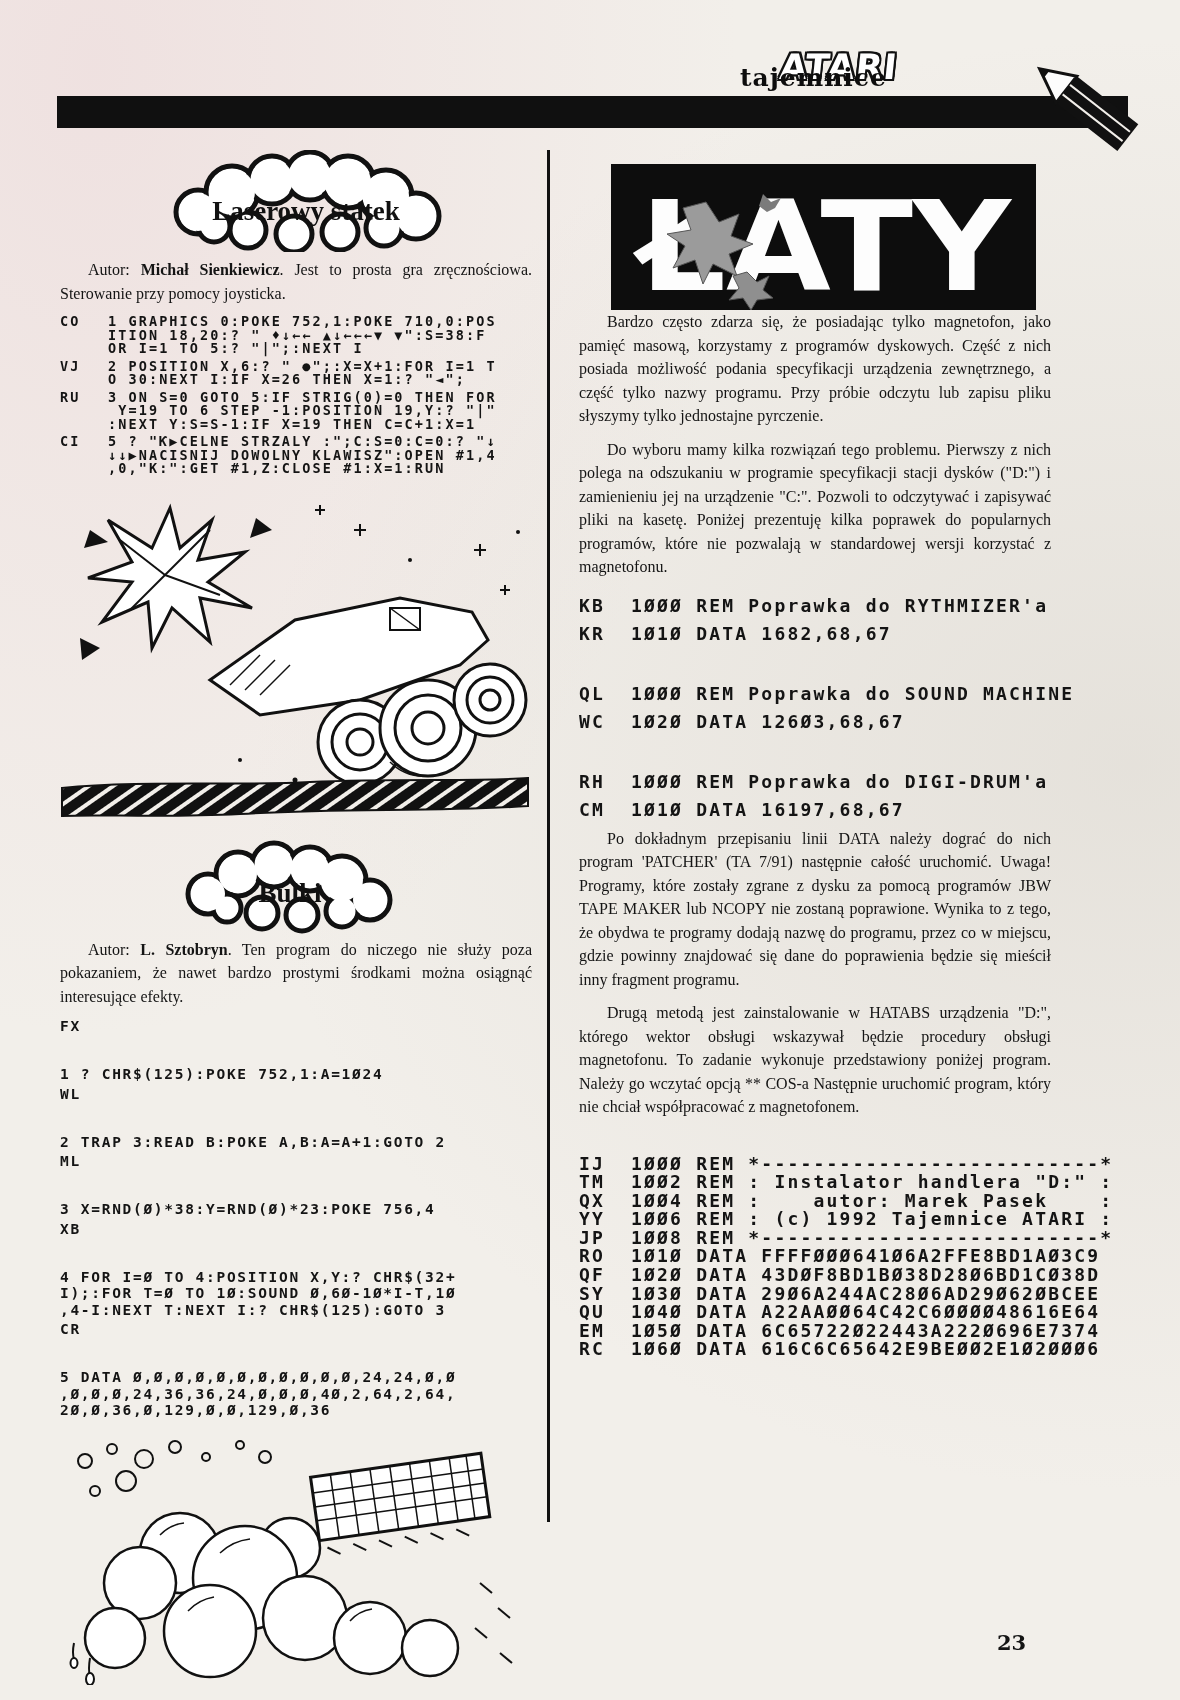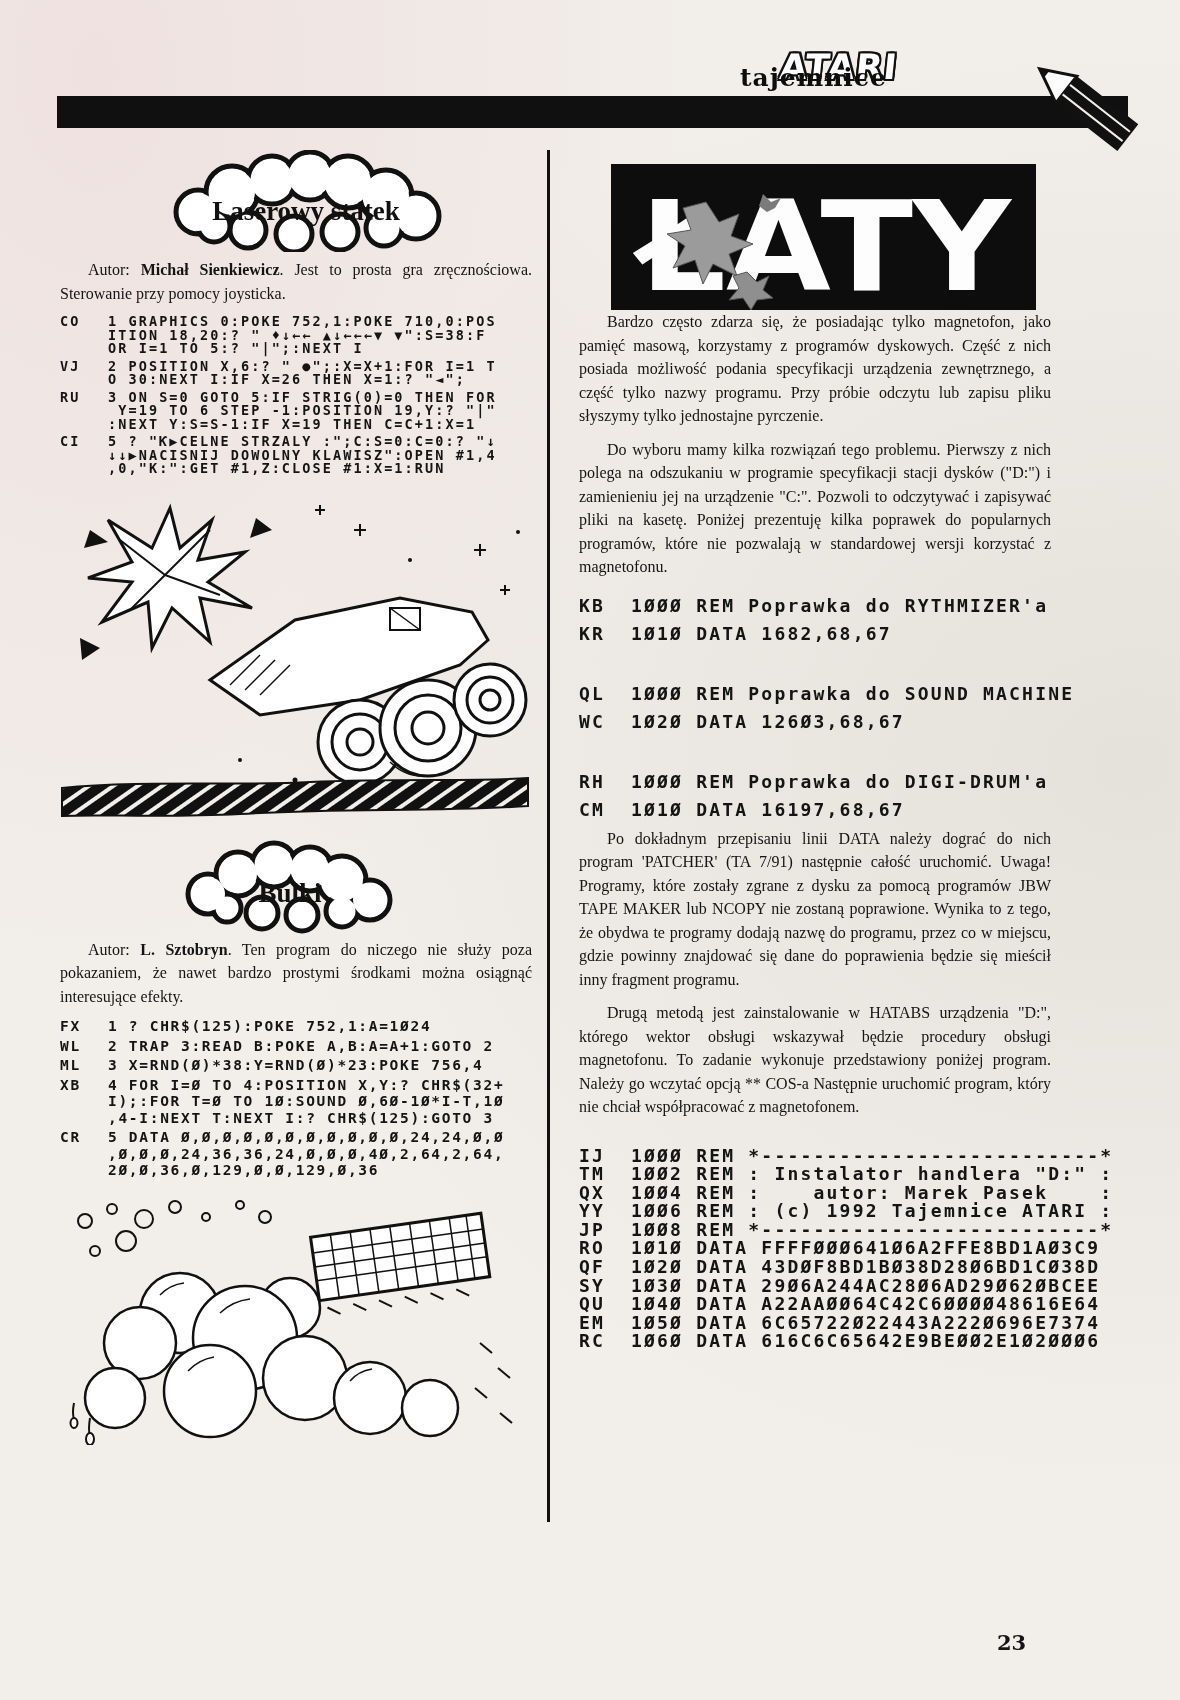--- a/index.html
+++ b/index.html
@@ -31,21 +31,21 @@
   p.body{font-size:16px;line-height:23.5px;text-align:justify;text-indent:28px;margin:0 0 10px 0;}
   .bold{font-weight:bold;}
   
   .lrow{display:flex;}
   .ltag{flex:0 0 48px;}
   .lcode{white-space:pre;}
   .atari .lrow{margin-bottom:4px;}
   .atari .ltag,.atari .lcode{
       font-family:"DejaVu Sans Mono",monospace;font-weight:bold;
       font-size:13.5px;line-height:13.5px;letter-spacing:2.1px;}
-  .tw1 .lrow{margin-bottom:3px;}
+  .tw1 .lrow{margin-bottom:3px;flex-direction:column;}
   .tw1 .ltag,.tw1 .lcode{
       font-family:"DejaVu Sans Mono",monospace;font-weight:bold;
       font-size:14.5px;line-height:16.5px;letter-spacing:1.7px;}
   .tw2 .ltag{flex:0 0 52px;}
   .tw2 .ltag,.tw2 .lcode{
       font-family:"DejaVu Sans Mono",monospace;font-weight:bold;
       font-size:18px;letter-spacing:2.2px;}
   .patchlist .lrow{margin-bottom:6px;}
   .patchlist .ltag,.patchlist .lcode{line-height:22px;}
   .handlerlist .ltag,.handlerlist .lcode{line-height:18.6px;}
@@ -53,21 +53,21 @@
   .cloud1{display:block;margin:0 0 6px 96px;}
   .cloud2{display:block;margin:16px 0 4px 112px;}
   .listing-block{}
   .illus{display:block;margin-top:14px;}
   .banner{display:block;margin:14px 0 0 32px;}
   .p-top{margin-top:22px;}
   .gap-a{margin-top:16px;}
   .gap-b{margin-top:38px;}
   .gap-c{margin-top:38px;}
   .gap-p3{margin-top:20px;}
-  .gap-hl{margin-top:28px;}
+  .gap-hl{margin-top:36px;}
   .signature{margin:42px 24px 0 0;text-align:right;
       font-family:"DejaVu Serif",serif;font-style:italic;font-weight:bold;font-size:19px;}
   .page-number{position:absolute;left:997px;top:1630px;
       font-family:"DejaVu Serif",serif;font-weight:bold;font-size:21px;}
   svg text.cloud-title{font-family:"Liberation Serif",serif;font-weight:bold;fill:#111;}
   svg text.banner-title{font-family:"DejaVu Sans",sans-serif;font-weight:bold;fill:#fdfdfd;}
 </style>
 </head>
 <body>
 

